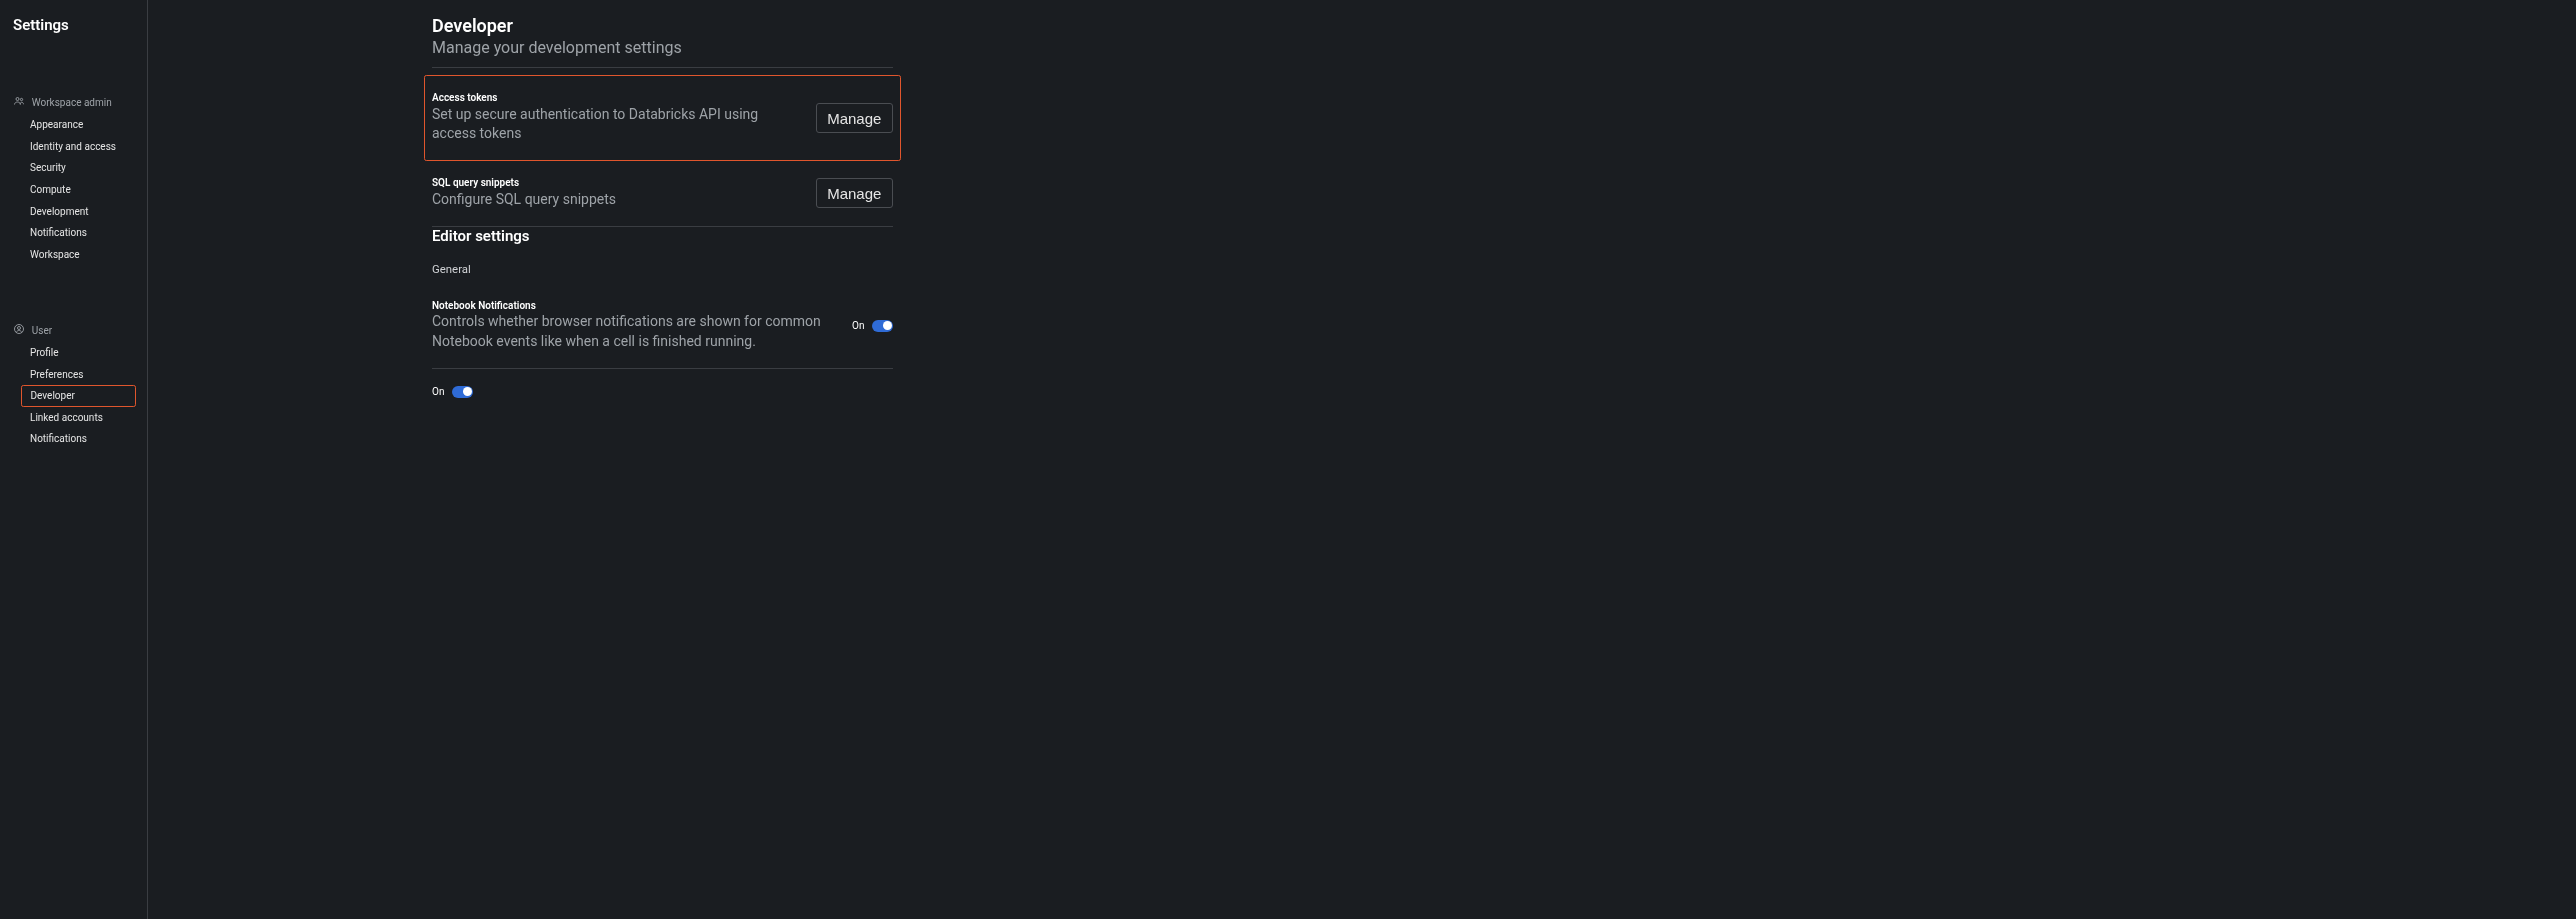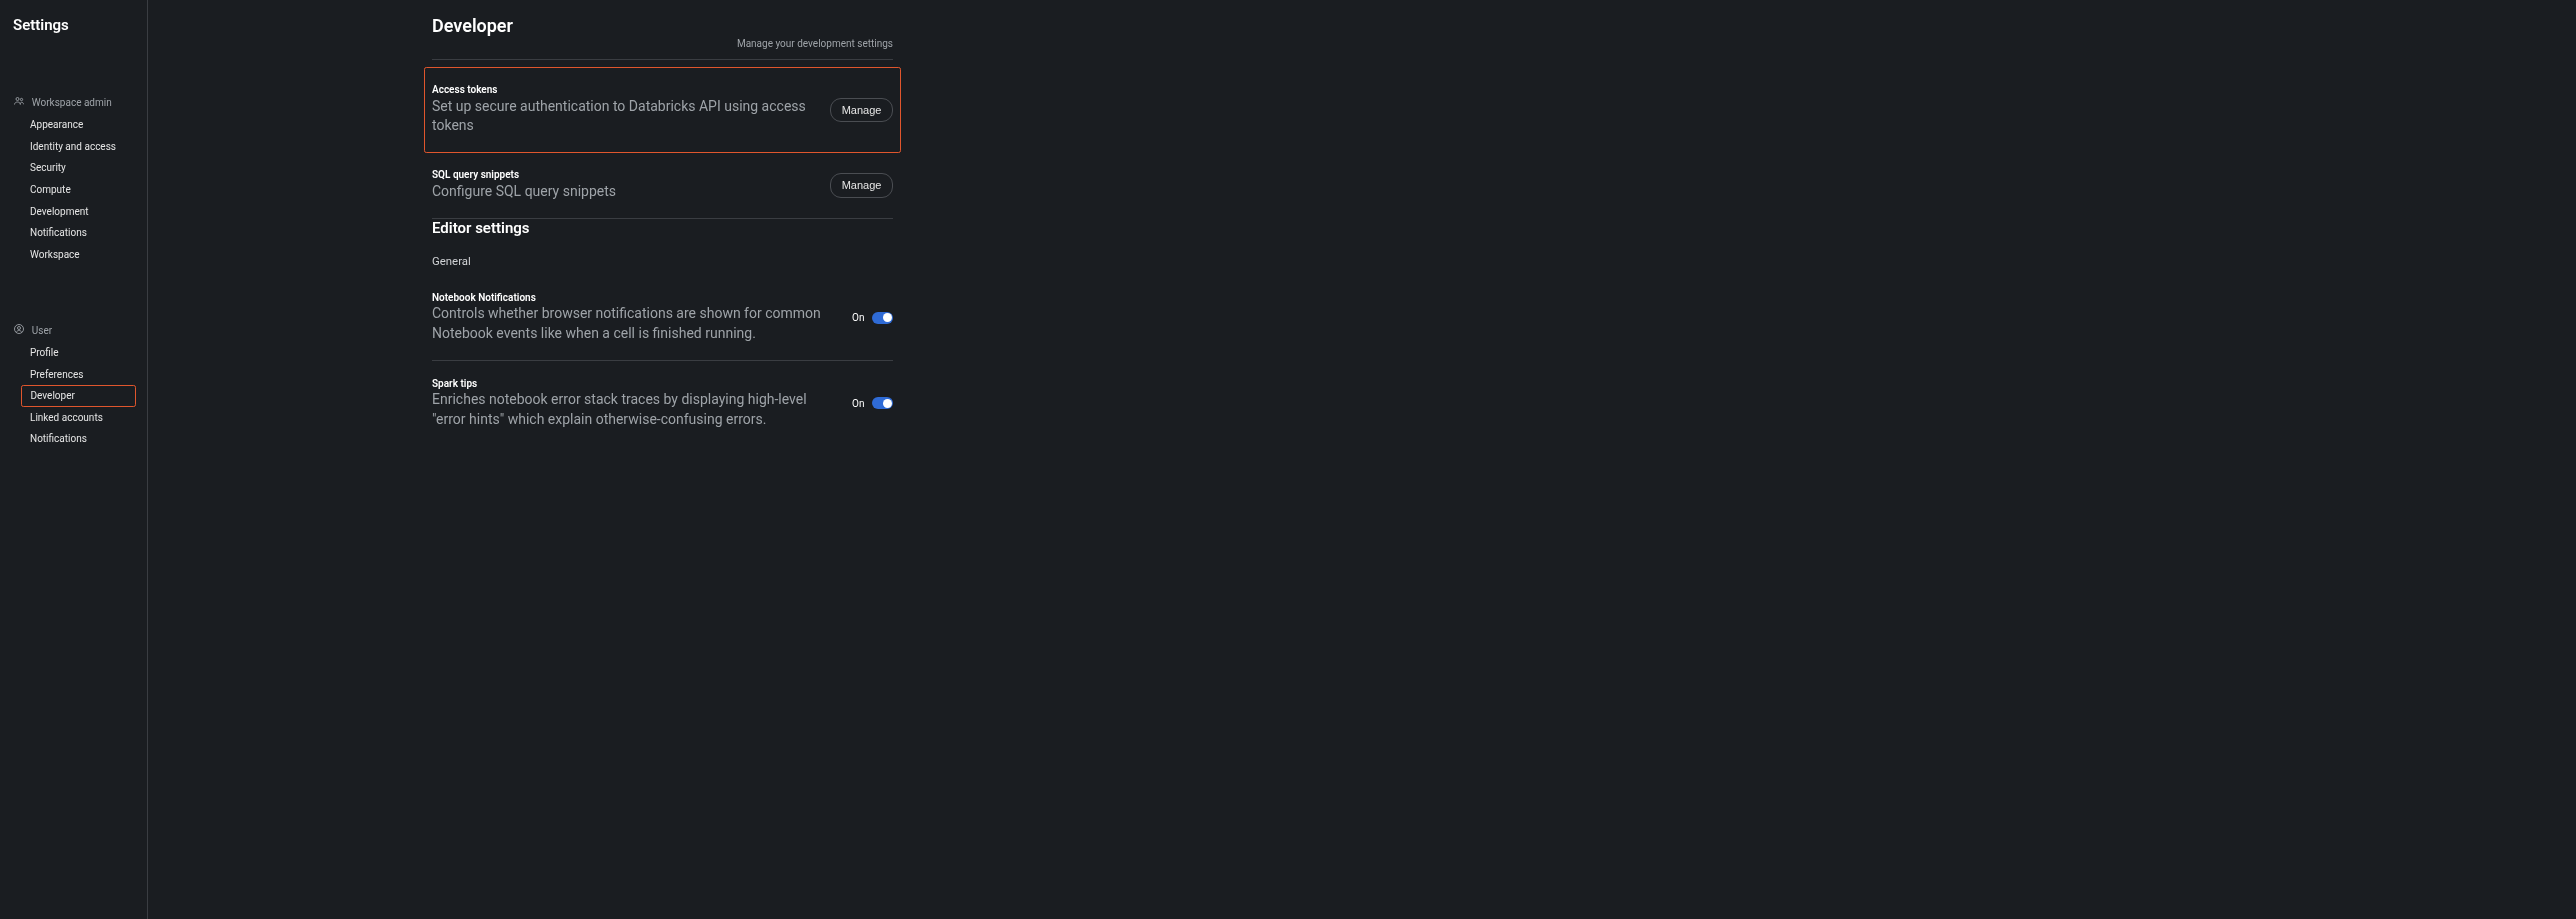--- a/index.html
+++ b/index.html
@@ -69,23 +69,22 @@
     width: 461px;
   }
   .page-title {
     font-size: 18px;
     font-weight: 600;
     color: #fff;
     margin-bottom: 1.5px;
   }
   .page-subtitle {
     color: #9ea3a8;
-    font-size: 10px;
+    font-size: 16px;
     margin-bottom: 10.6px;
-    text-align: right;
   }
   .divider {
     height: 0.8px;
     background: #3a3d42;
   }
   .setting-row {
     display: flex;
     align-items: center;
     justify-content: space-between;
     padding: 16.7px 0;
@@ -109,23 +108,23 @@
   }
   .setting-desc {
     font-size: 14px;
     color: #9ea3a8;
     line-height: 1.4;
   }
   .manage-btn {
     background: transparent;
     border: 0.8px solid #4a4d52;
     color: #e5e5e5;
-    font-size: 11px;
+    font-size: 15px;
     padding: 5.3px 10.6px;
-    border-radius: 11px;
+    border-radius: 3px;
     cursor: pointer;
   }
   .section-heading {
     font-size: 15px;
     font-weight: 600;
     color: #fff;
     margin-bottom: 16.7px;
   }
   .sub-heading {
     font-size: 11.4px;
@@ -237,24 +236,20 @@
           <div class="setting-desc">Controls whether browser notifications are shown for common Notebook events like when a cell is finished running.</div>
         </div>
         <div class="toggle-group">
           <span class="toggle-label">On</span>
           <div class="toggle"></div>
         </div>
       </div>
       <div class="divider"></div>
 
       <div class="setting-row">
-        <div class="setting-text">
-          <div class="setting-title">Spark tips</div>
-          <div class="setting-desc">Enriches notebook error stack traces by displaying high-level "error hints" which explain otherwise-confusing errors.</div>
-        </div>
         <div class="toggle-group">
           <span class="toggle-label">On</span>
           <div class="toggle"></div>
         </div>
       </div>
     </div>
   </main>
 </div>
 
 

